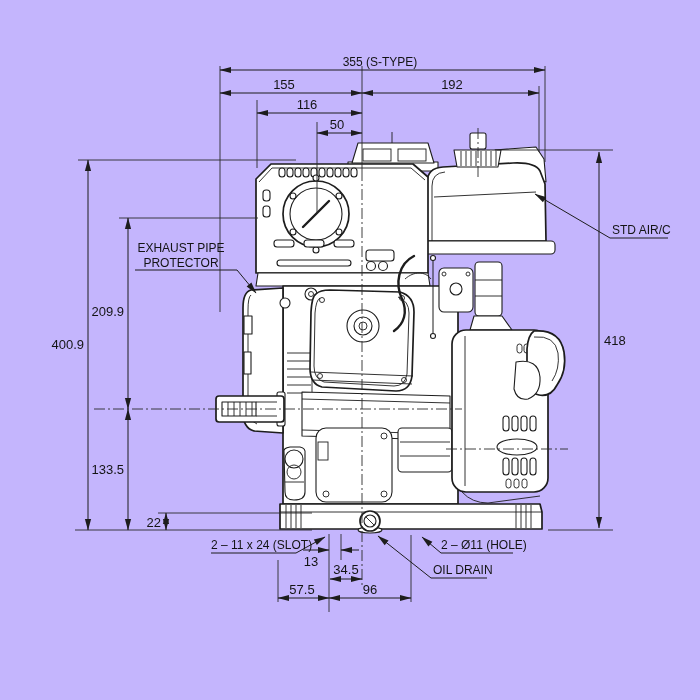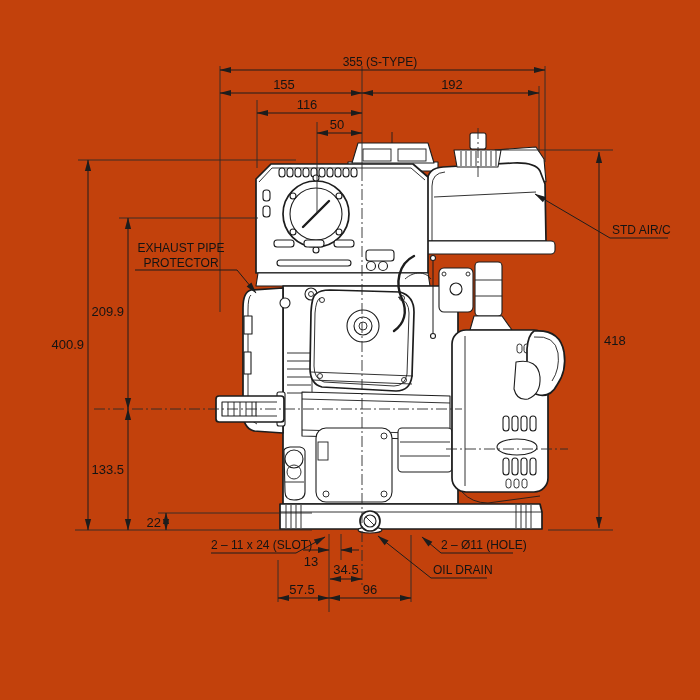--- a/index.html
+++ b/index.html
@@ -1,16 +1,16 @@
 <!DOCTYPE html>
 <html><head>
 <meta charset="utf-8">
 <style>
   html,body{margin:0;padding:0;background:#fff;}
-  .canvas{position:relative;width:700px;height:700px;background:#c2410c;overflow:hidden;
+  .canvas{position:relative;width:700px;height:700px;background:#c4b5fd;overflow:hidden;
           font-family:"Liberation Sans",sans-serif;}
   svg{position:absolute;left:0;top:0;}
   .ol  {fill:#fff;stroke:#1d1d1d;stroke-width:1.7;stroke-linejoin:round;}
   .ol2 {fill:#fff;stroke:#1d1d1d;stroke-width:1.1;stroke-linejoin:round;}
   .thin{fill:none;stroke:#1d1d1d;stroke-width:0.9;}
   .thk {fill:none;stroke:#1d1d1d;stroke-width:2.4;stroke-linecap:round;}
   .dim {fill:none;stroke:#1d1d1d;stroke-width:1;}
   .ext {fill:none;stroke:#2a2a2a;stroke-width:0.9;}
   .cl  {fill:none;stroke:#2a2a2a;stroke-width:0.9;stroke-dasharray:11 3 2 3;}
   text {font-family:"Liberation Sans",sans-serif;font-size:13px;fill:#141414;}

